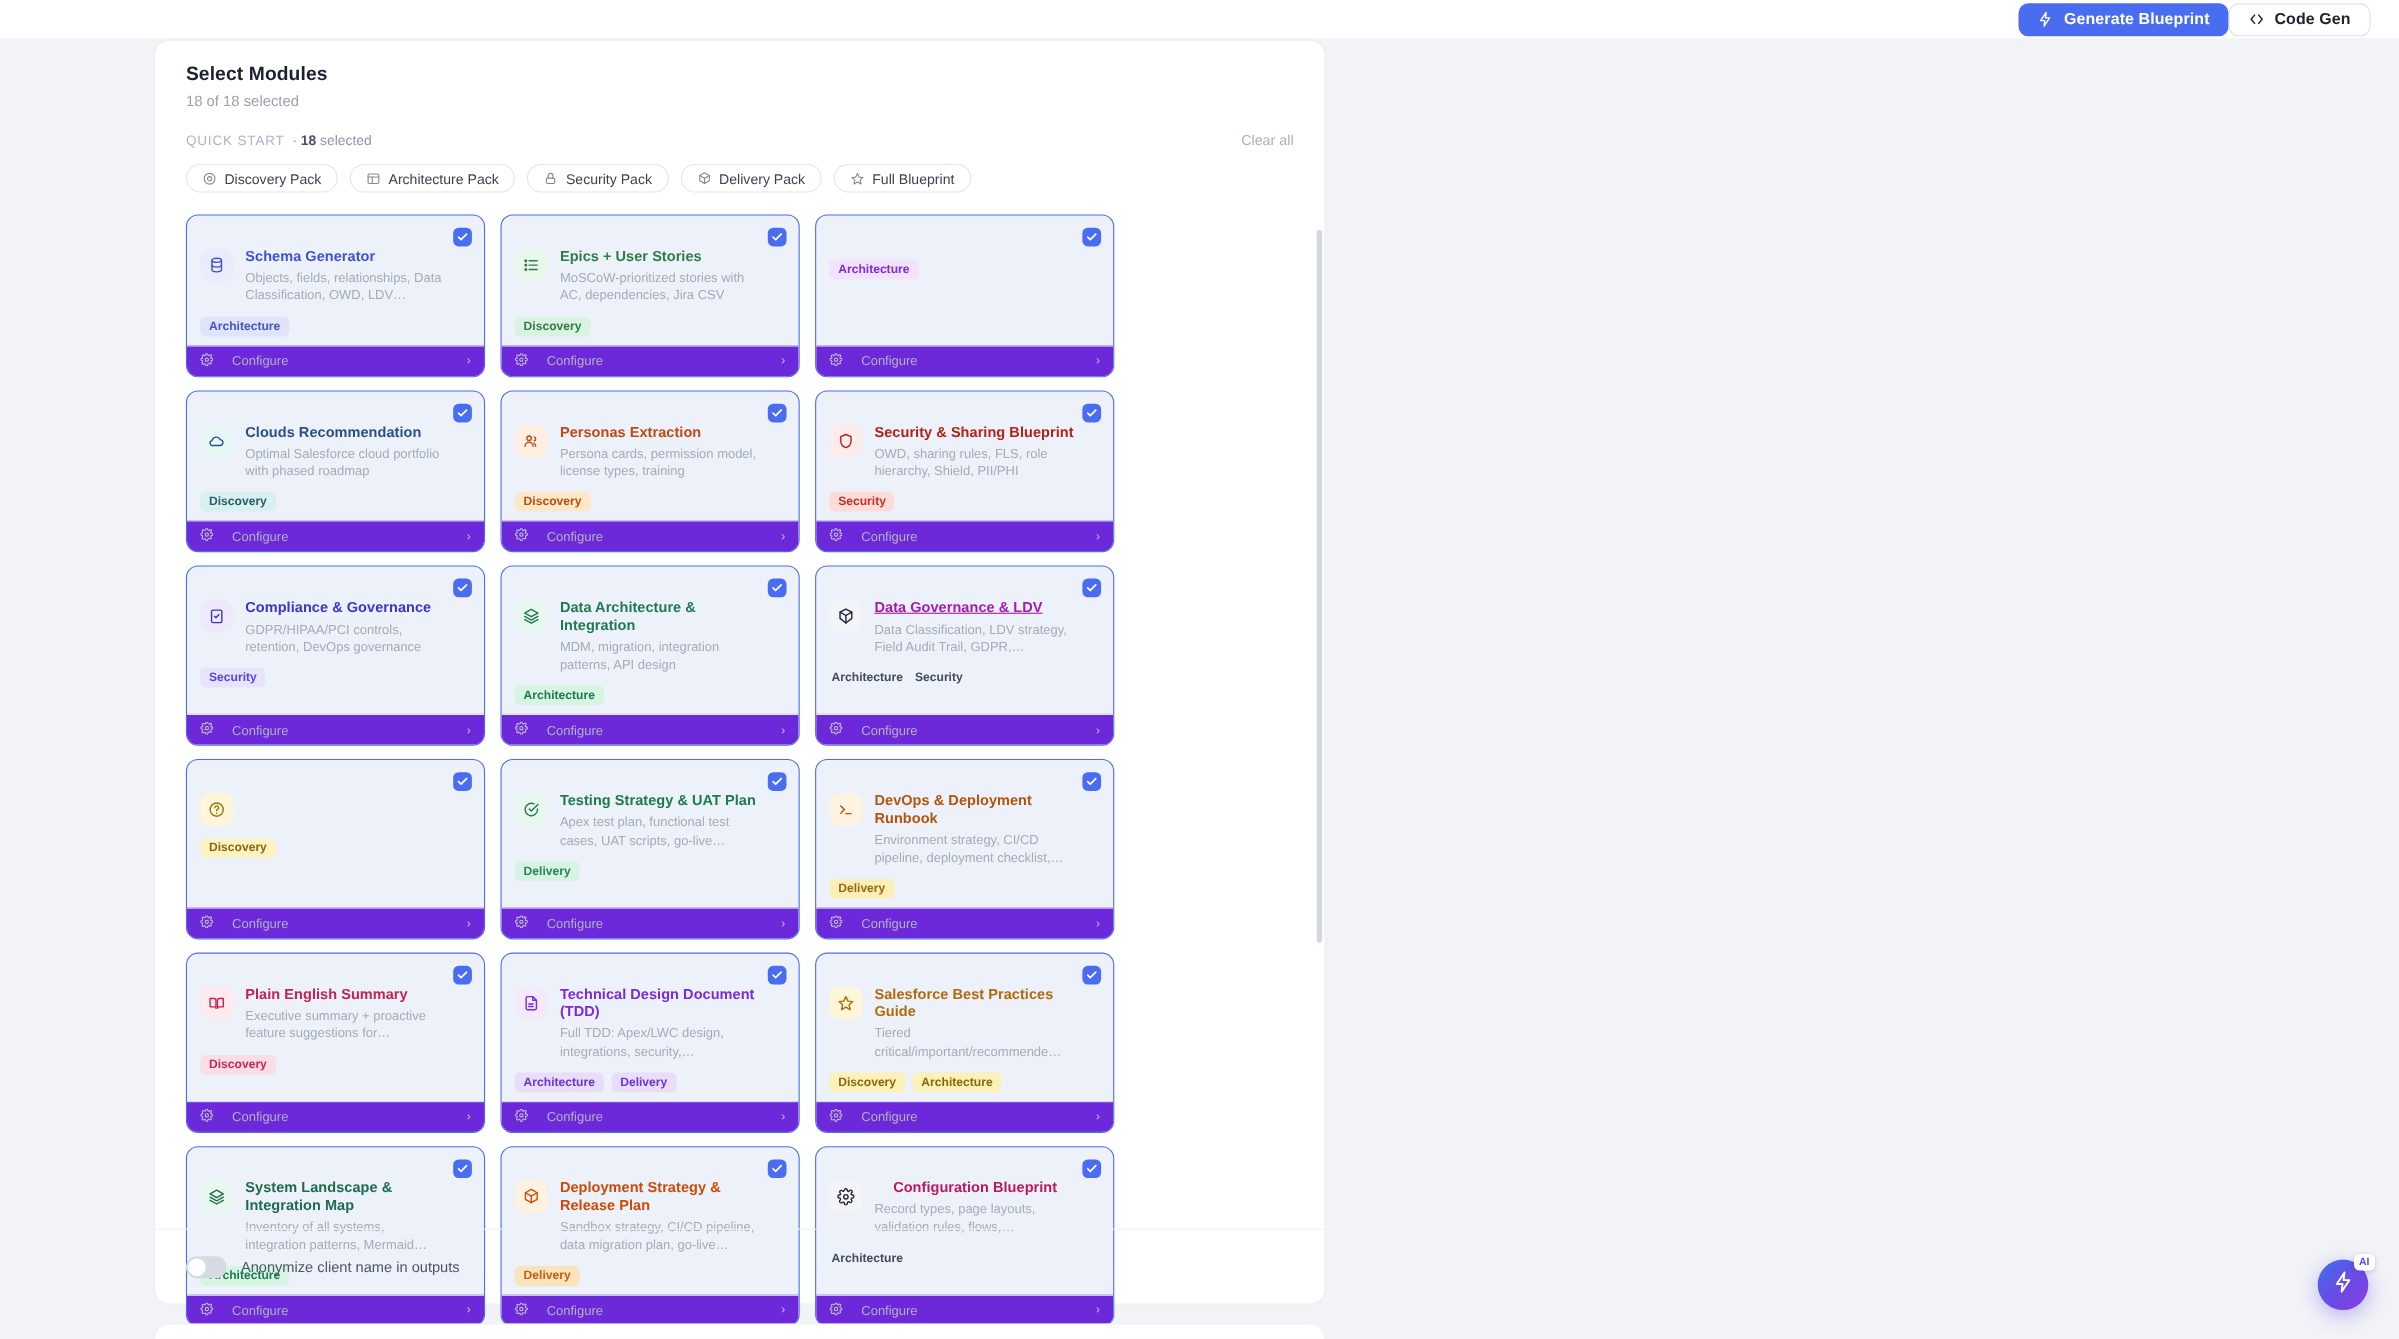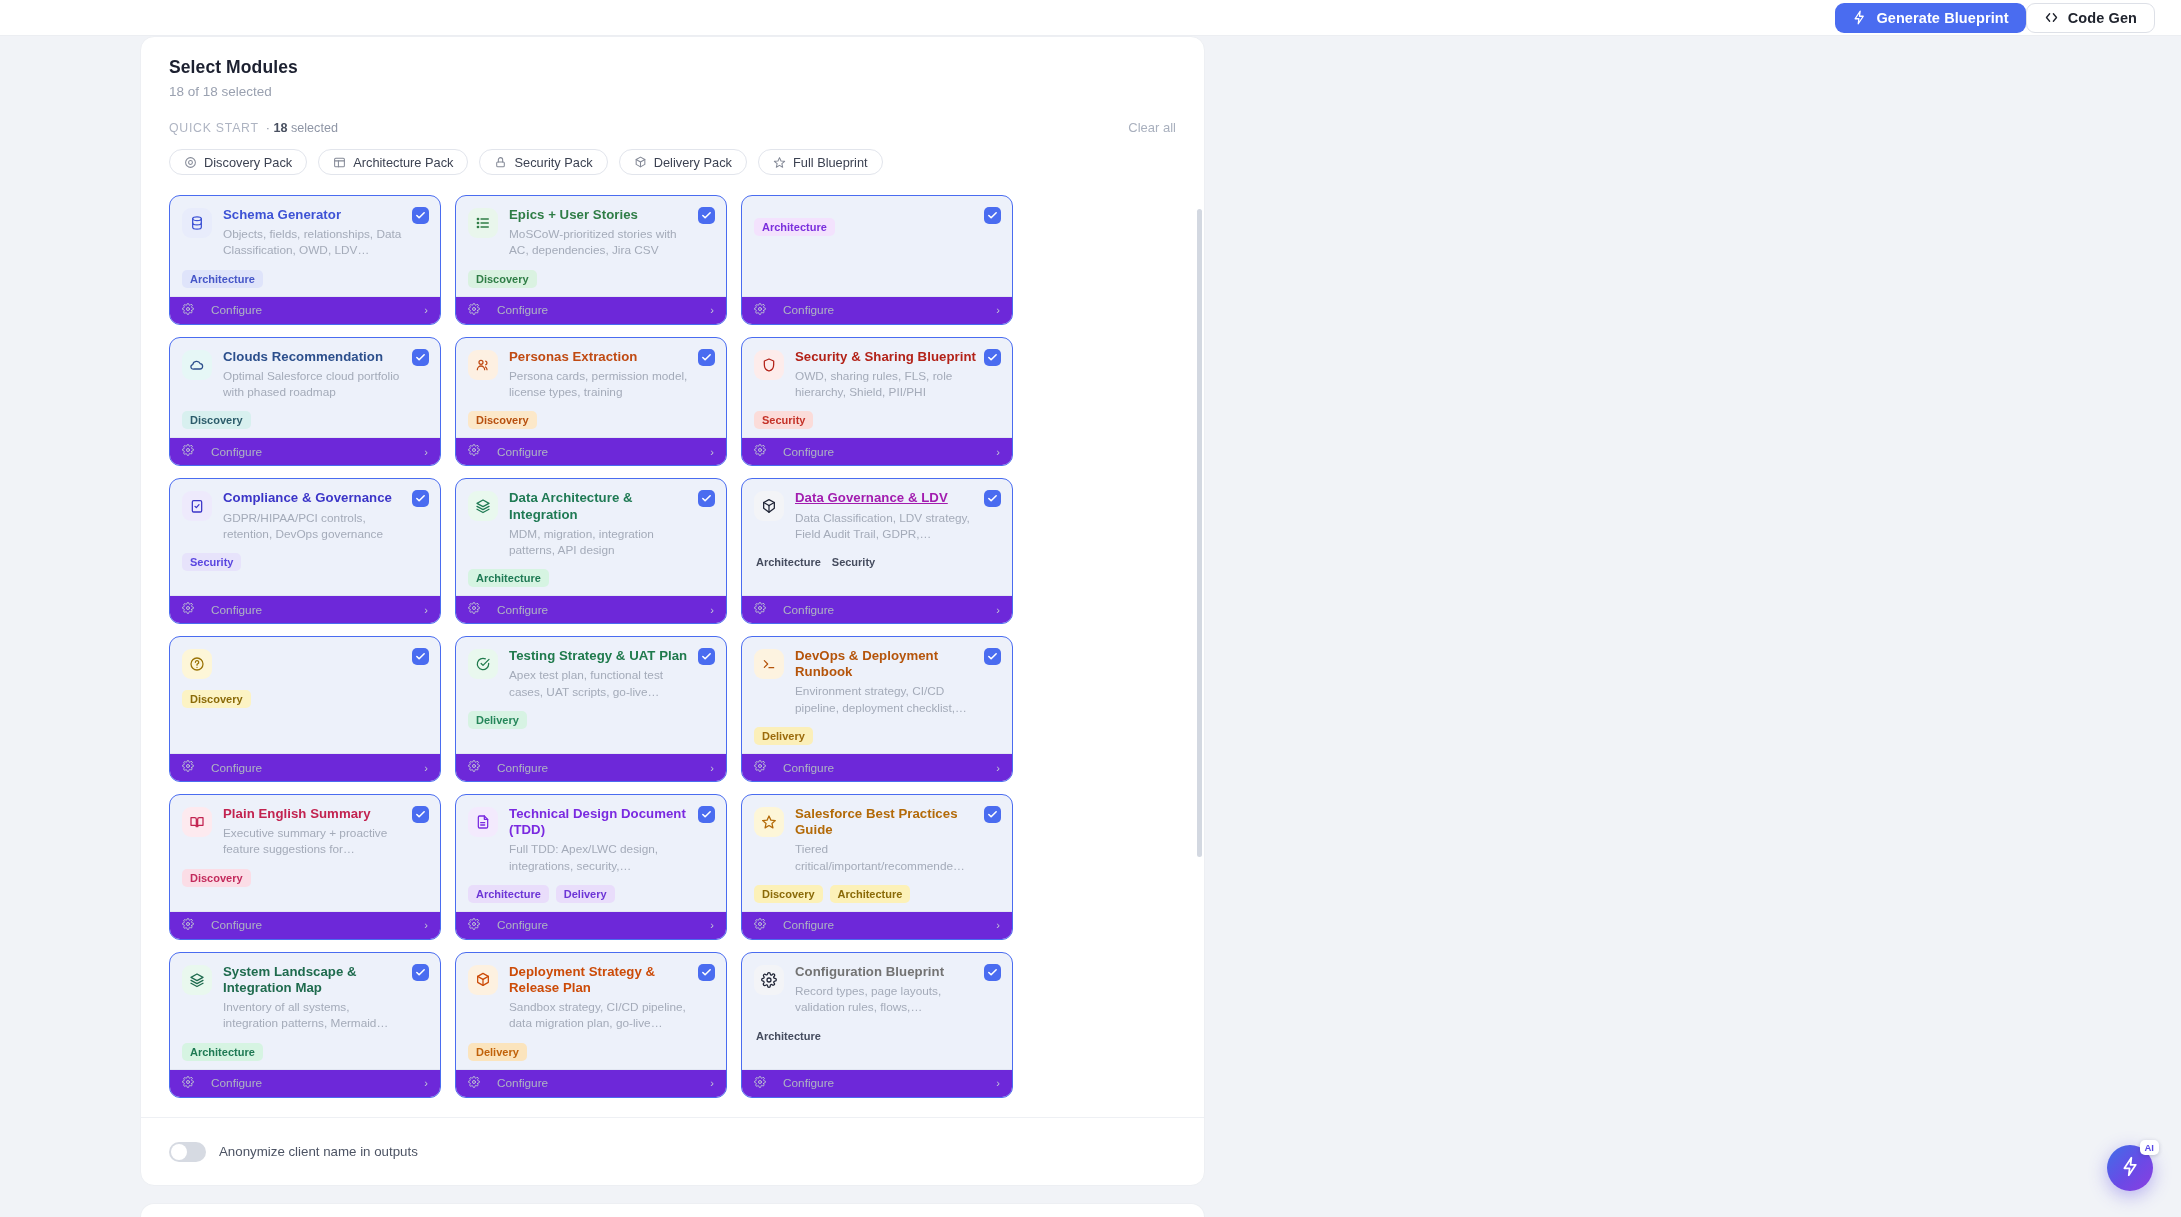--- a/index.html
+++ b/index.html
@@ -96,21 +96,21 @@
 
   .card {
     position: relative;
     background: #edf1fa;
     border: 1.6px solid #4a6cf0;
     border-radius: 11px;
     overflow: hidden;
     cursor: pointer;
     display: flex; flex-direction: column;
   }
-  .card-body { padding: 11px 12px 8px 12px; flex: 1; }
+  .card-body { padding: 29px 12px 8px 12px; flex: 1; }
   .card-top { display: flex; gap: 11px; }
   .icon-tile {
     width: 30px; height: 30px; min-width: 30px;
     border-radius: 9px;
     display: flex; align-items: center; justify-content: center;
     margin-top: 1px;
   }
   .card-texts { flex: 1; min-width: 0; padding-right: 22px; }
   .card-title {
     font-size: 13.2px; font-weight: bold; line-height: 1.22;
@@ -830,21 +830,21 @@
           <div class="card">
             <div class="card-body">
               <div class="card-top">
                 <div class="icon-tile" style="background: rgb(243, 244, 247);">
                   <svg width="16" height="16" viewBox="0 0 24 24" fill="none" stroke="#202536" stroke-width="1.9" stroke-linecap="round" stroke-linejoin="round">
                     <circle cx="12" cy="12" r="3"></circle>
                     <path d="M19.2 14.6a1.6 1.6 0 0 0 .33 1.77l.06.06a2 2 0 1 1-2.83 2.83l-.06-.06a1.6 1.6 0 0 0-1.77-.33 1.6 1.6 0 0 0-1 1.47V21a2 2 0 1 1-4 0v-.1a1.6 1.6 0 0 0-1.05-1.47 1.6 1.6 0 0 0-1.77.33l-.06.06A2 2 0 1 1 4.2 16.4l.06-.06a1.6 1.6 0 0 0 .33-1.77 1.6 1.6 0 0 0-1.47-1H3a2 2 0 1 1 0-4h.1a1.6 1.6 0 0 0 1.47-1.05 1.6 1.6 0 0 0-.33-1.77L4.2 6.7a2 2 0 1 1 2.83-2.83l.06.06a1.6 1.6 0 0 0 1.77.33H8.9a1.6 1.6 0 0 0 1-1.47V3a2 2 0 1 1 4 0v.1a1.6 1.6 0 0 0 1 1.47 1.6 1.6 0 0 0 1.77-.33l.06-.06A2 2 0 1 1 19.5 6.7l-.06.06a1.6 1.6 0 0 0-.33 1.77v.08a1.6 1.6 0 0 0 1.47 1H21a2 2 0 1 1 0 4h-.1a1.6 1.6 0 0 0-1.47 1z"></path>
                   </svg>
                 </div>
                 <div class="card-texts">
-                  <div class="card-title" style="color: #737373;">Configuration Blueprint</div>
+                  <div class="card-title" style="color: #be185d; text-align: center;">Configuration Blueprint</div>
                   <div class="card-desc">Record types, page layouts, validation rules, flows,…</div>
                 </div>
               </div>
               <div class="badges">
                 <span class="badge" style="color: rgb(69, 76, 94); background: transparent; padding: 3px 2px;">Architecture</span>
               </div>
             </div>
             <div class="check">
               <svg width="11" height="11" viewBox="0 0 24 24" fill="none" stroke="#fff" stroke-width="3.4" stroke-linecap="round" stroke-linejoin="round">
                 <polyline points="20 6 9 17 4 12"></polyline>

